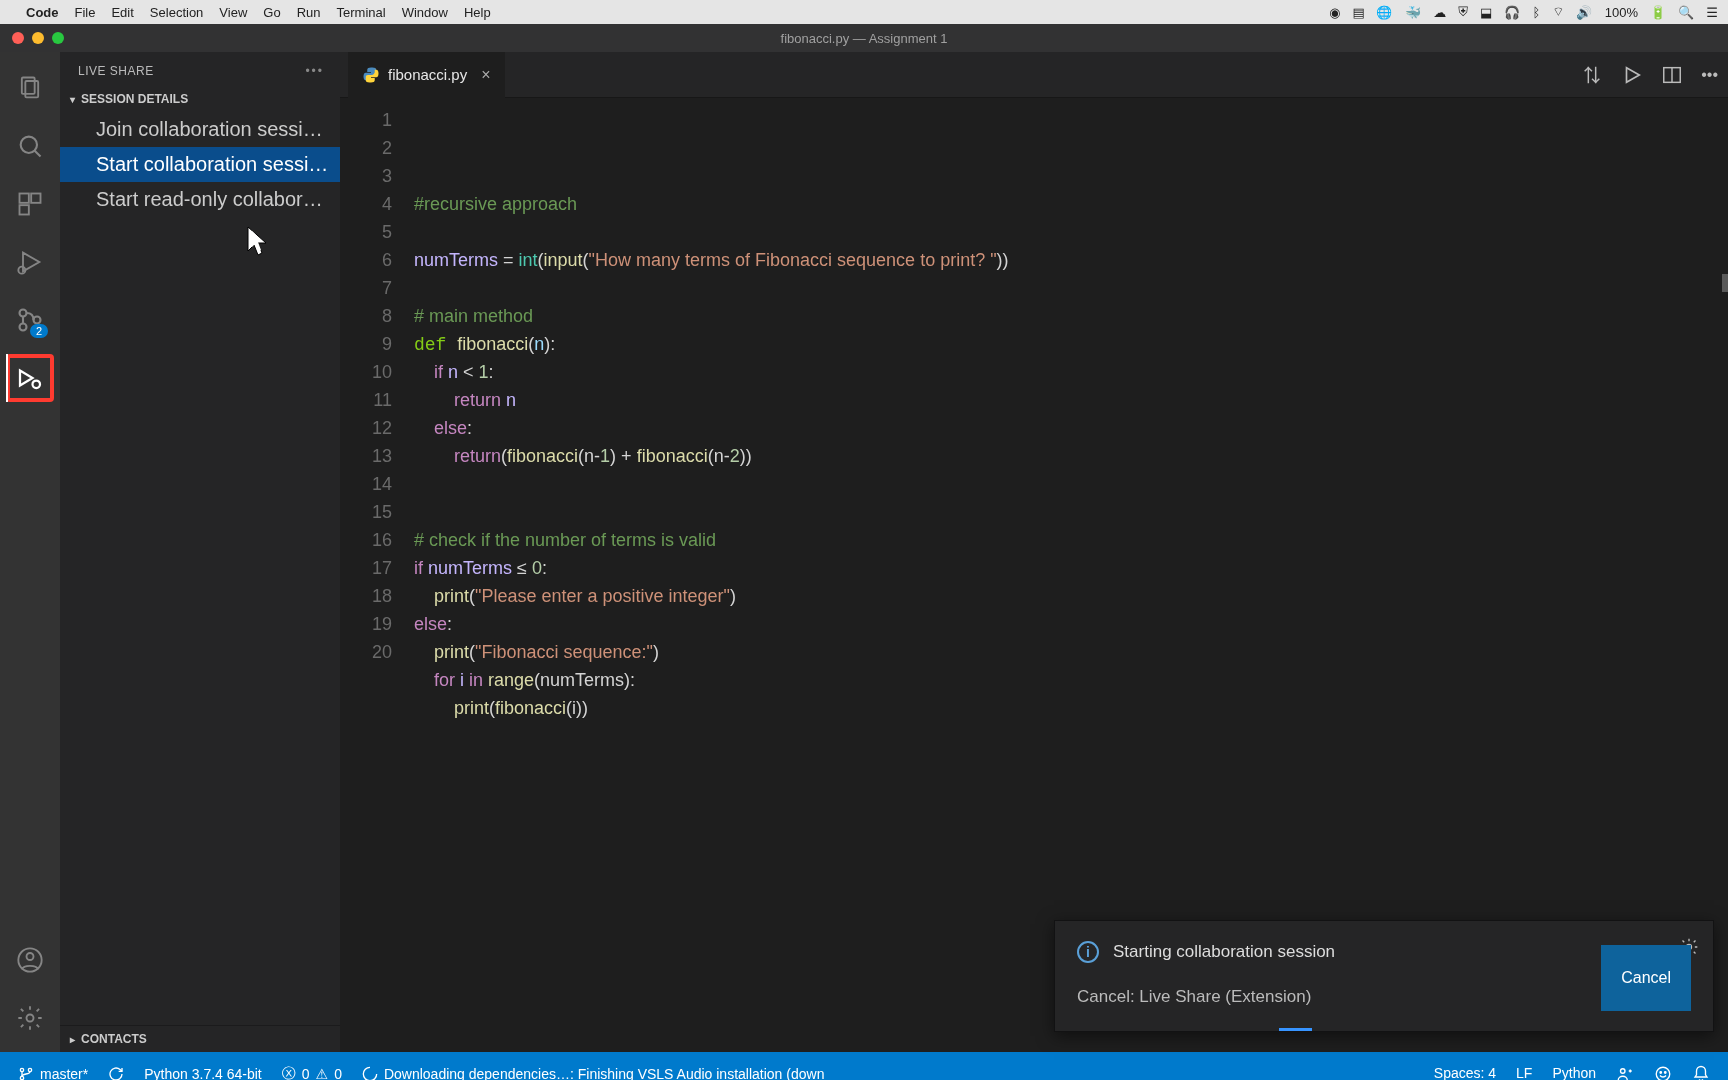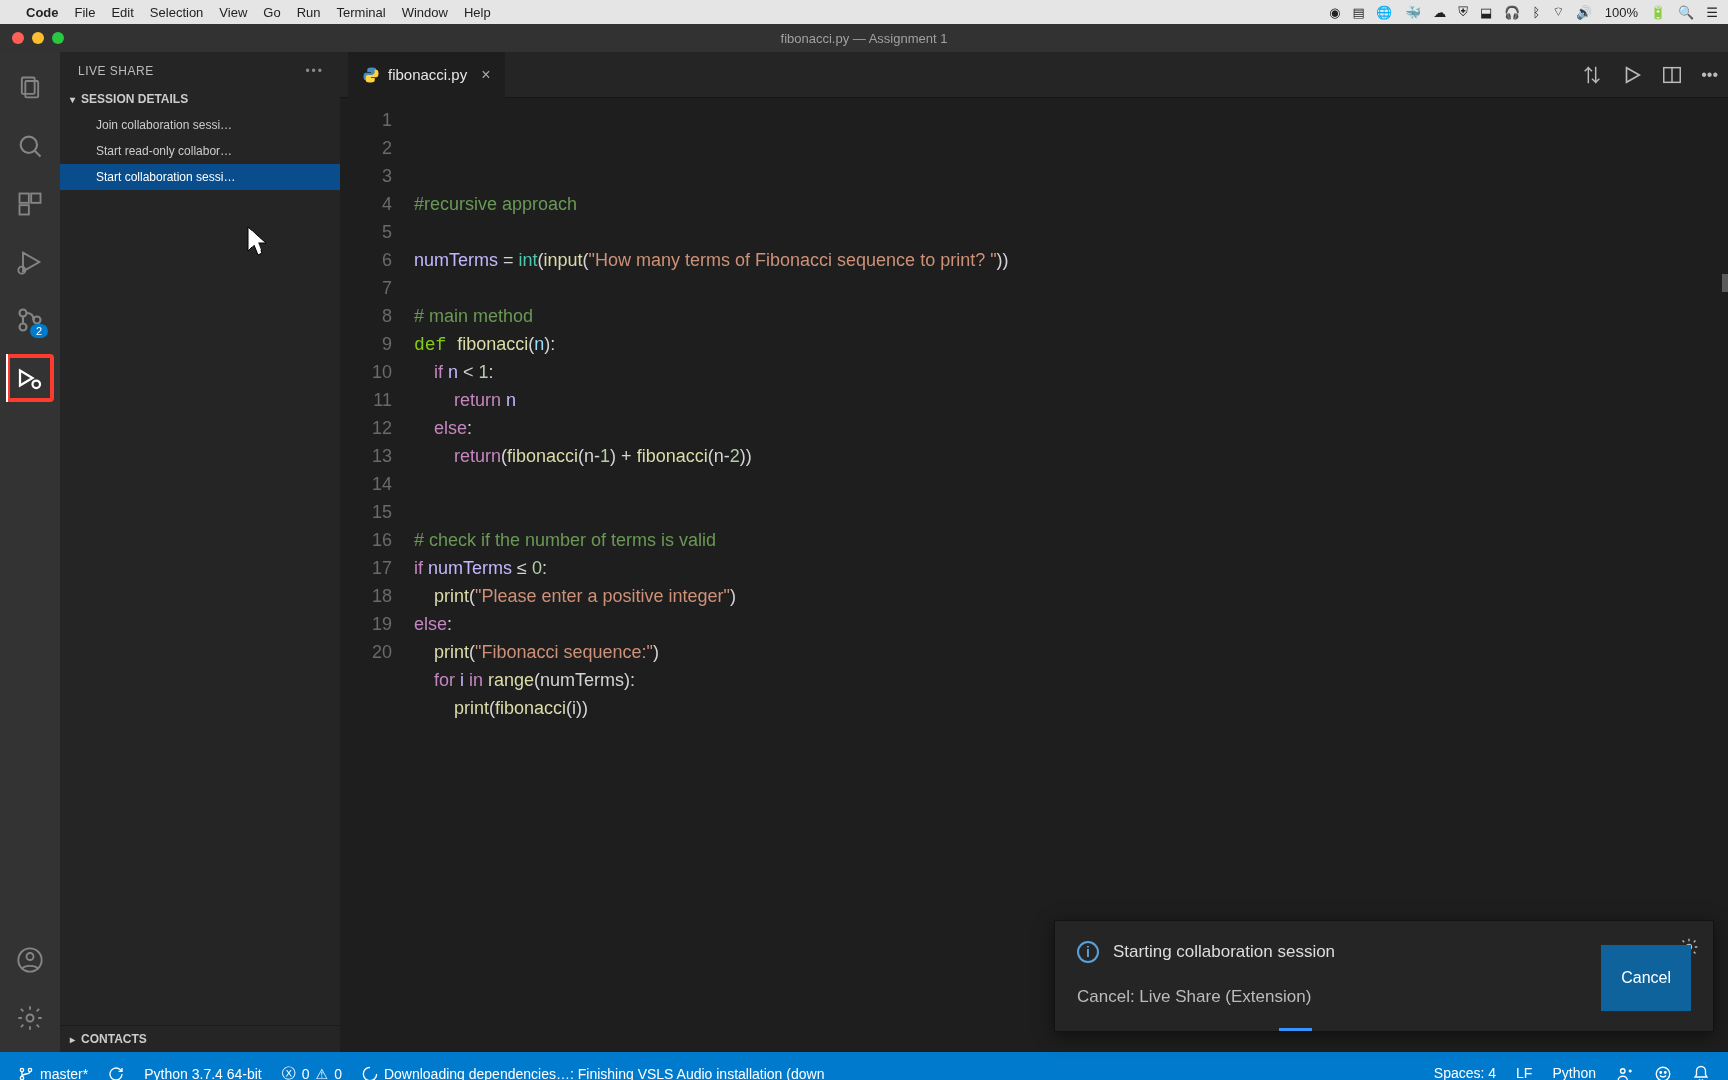--- a/index.html
+++ b/index.html
@@ -28,21 +28,21 @@
   .activitybar .ab-item.active::before { content:""; position:absolute; left:0; top:0; bottom:0; width:2px; background:#fff; }
   .ab-badge { position:absolute; bottom:6px; right:6px; background:#007acc; color:#fff; font-size:11px; border-radius:10px; padding:1px 6px; }
   .ab-bottom { margin-top:auto; margin-bottom:10px; display:flex; flex-direction:column; gap:10px; align-items:center; }
   .ab-highlight { outline:4px solid #ff3b30; outline-offset:-4px; border-radius:4px; background:#333; color:#fff !important; }
 
   .sidebar { width:280px; background:#252526; color:#ccc; display:flex; flex-direction:column; }
   .sidebar-header { display:flex; align-items:center; justify-content:space-between; padding:12px 16px 8px 18px; font-size:12px; letter-spacing:0.5px; color:#bbb; }
   .sidebar-header .dots { color:#888; letter-spacing:2px; cursor:pointer; }
   .section-title { display:flex; align-items:center; gap:6px; padding:6px 10px; font-size:12px; font-weight:600; color:#ccc; cursor:pointer; }
   .section-title .chev { font-size:10px; }
-  .tree { font-size:12px; }
+  .tree { font-size:20px; }
   .tree-item { padding:6px 10px 6px 36px; white-space:nowrap; overflow:hidden; text-overflow:ellipsis; cursor:pointer; }
   .tree-item.selected { background:#0a4d8c; color:#fff; }
   .contacts-sec { margin-top:auto; border-top:1px solid #00000040; }
 
   .editor-area { flex:1; display:flex; flex-direction:column; background:#1e1e1e; position:relative; min-width:0; }
   .tabs-row { height:46px; display:flex; align-items:center; background:#252526; border-bottom:1px solid #00000060; padding-left:8px; position:relative; }
   .tab { height:46px; display:flex; align-items:center; gap:8px; padding:0 14px; background:#1e1e1e; color:#e6e6e6; font-size:15px; }
   .tab .file-icon { color:#4b8bbe; }
   .tab .close { color:#aaa; font-size:16px; margin-left:6px; cursor:pointer; }
   .tab-actions { position:absolute; right:10px; display:flex; gap:18px; color:#bbb; align-items:center; }
@@ -190,22 +190,22 @@
     <div class="sidebar-header">
       <span>LIVE SHARE</span>
       <span class="dots">•••</span>
     </div>
     <div class="section-title">
       <span class="chev">▾</span>
       <span>SESSION DETAILS</span>
     </div>
     <div class="tree">
       <div class="tree-item">Join collaboration sessi…</div>
+      <div class="tree-item selected">Start collaboration sessi…</div>
       <div class="tree-item">Start read-only collabor…</div>
-      <div class="tree-item selected">Start collaboration sessi…</div>
     </div>
     <div class="contacts-sec">
       <div class="section-title">
         <span class="chev">▸</span>
         <span>CONTACTS</span>
       </div>
     </div>
   </div>
 
   <div class="editor-area">

